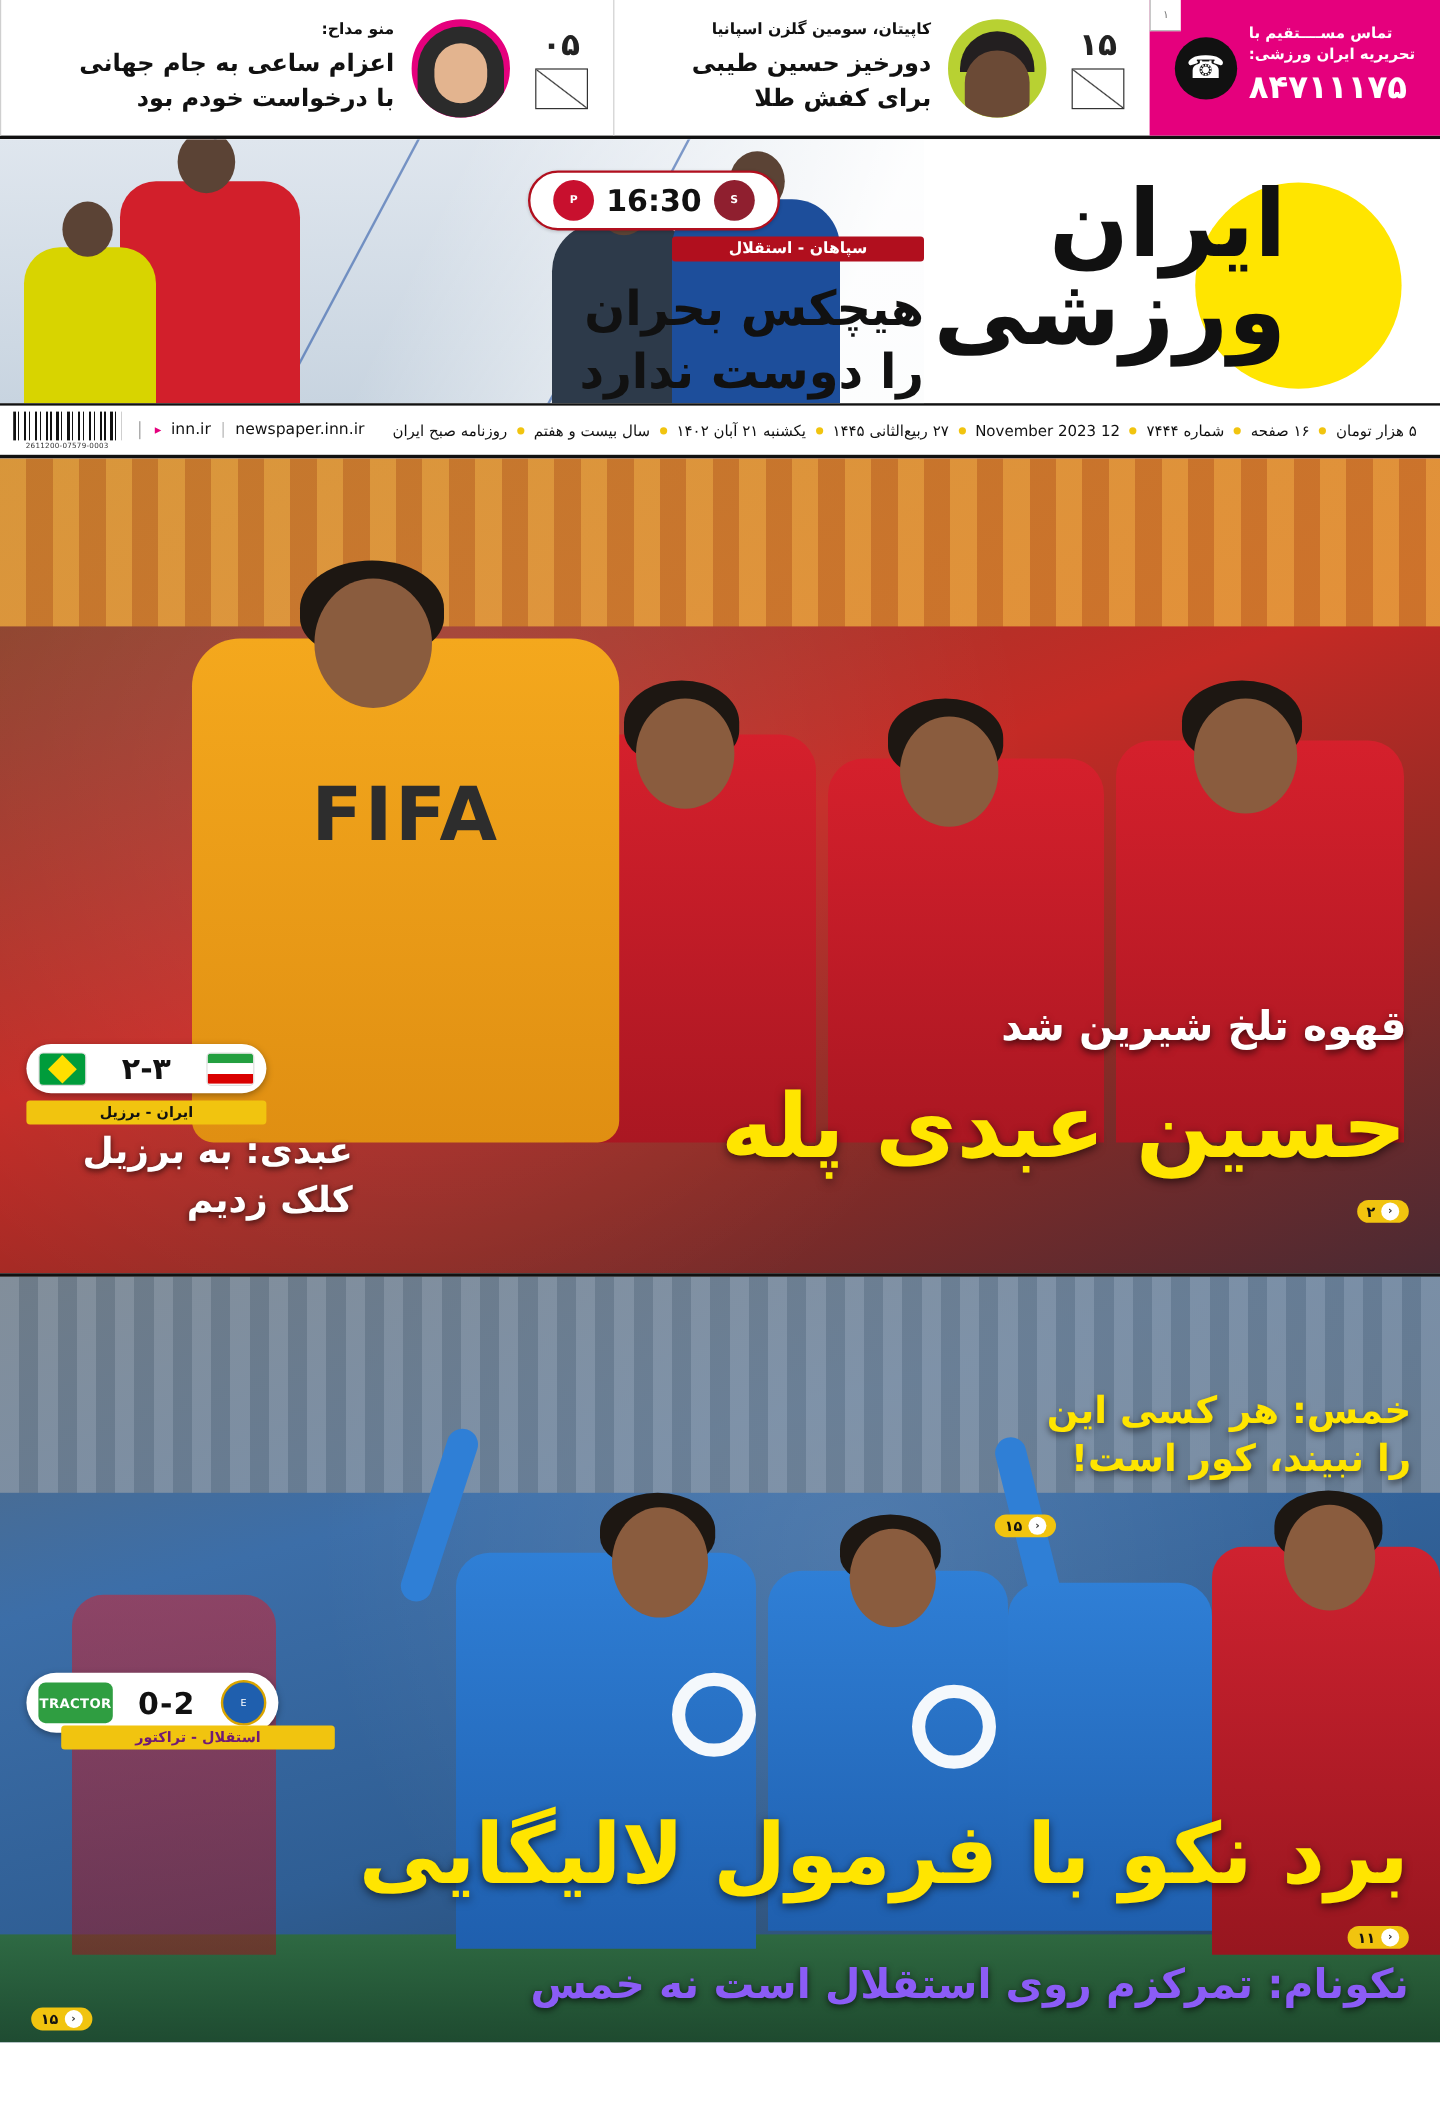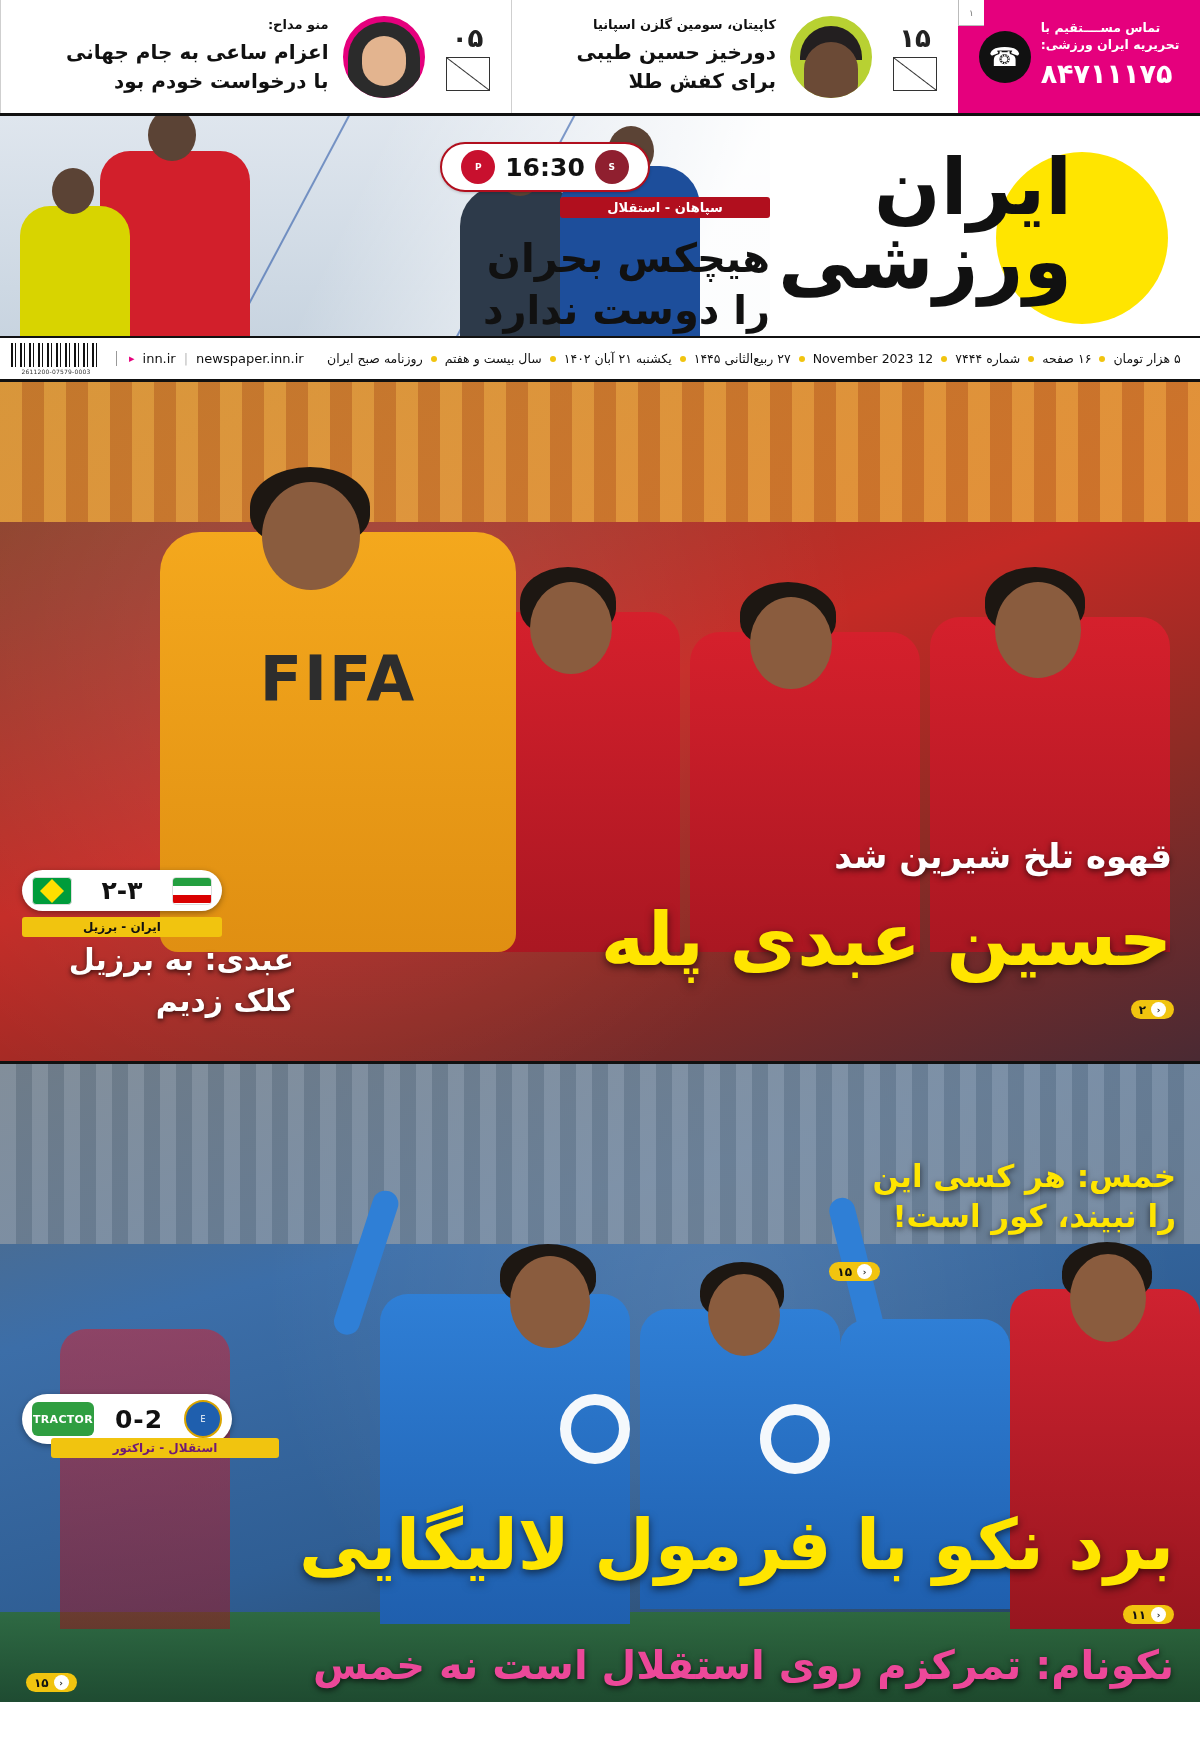--- a/index.html
+++ b/index.html
@@ -387,22 +387,22 @@
     background: #f1c40f; color: #701a75; font-size: 12px; font-weight: bold;
     border-radius: 3px; padding: 3px 0; margin-left: 29px;
   }
   .s2-title {
     position: absolute; right: 26px; bottom: 118px;
     font-size: 70px; font-weight: bold; color: #ffe500; line-height: 1.1;
     text-align: right; text-shadow: 0 3px 8px rgba(0,0,0,.6);
   }
   .chip-s2b { right: 26px; bottom: 78px; }
   .s2-foot {
-    position: absolute; right: 26px; bottom: 14px; left: 26px;
-    text-align: right; font-size: 40px; font-weight: bold; color: #ec4899;
+    position: absolute; right: 26px; bottom: 28px; left: 26px;
+    text-align: right; font-size: 34px; font-weight: bold; color: #8b5cf6;
     text-shadow: 0 2px 6px rgba(0,0,0,.7);
   }
   .chip-s2c { left: 26px; bottom: 10px; }
 </style>
 </head>
 <body>
 
 <div class="page">
 
   <div class="top-strip">

